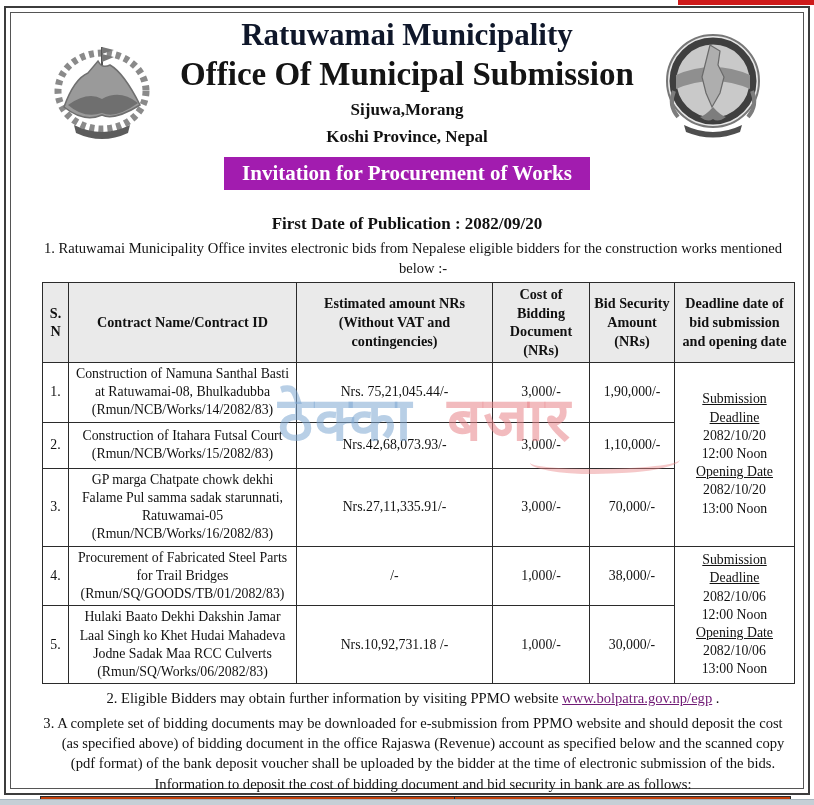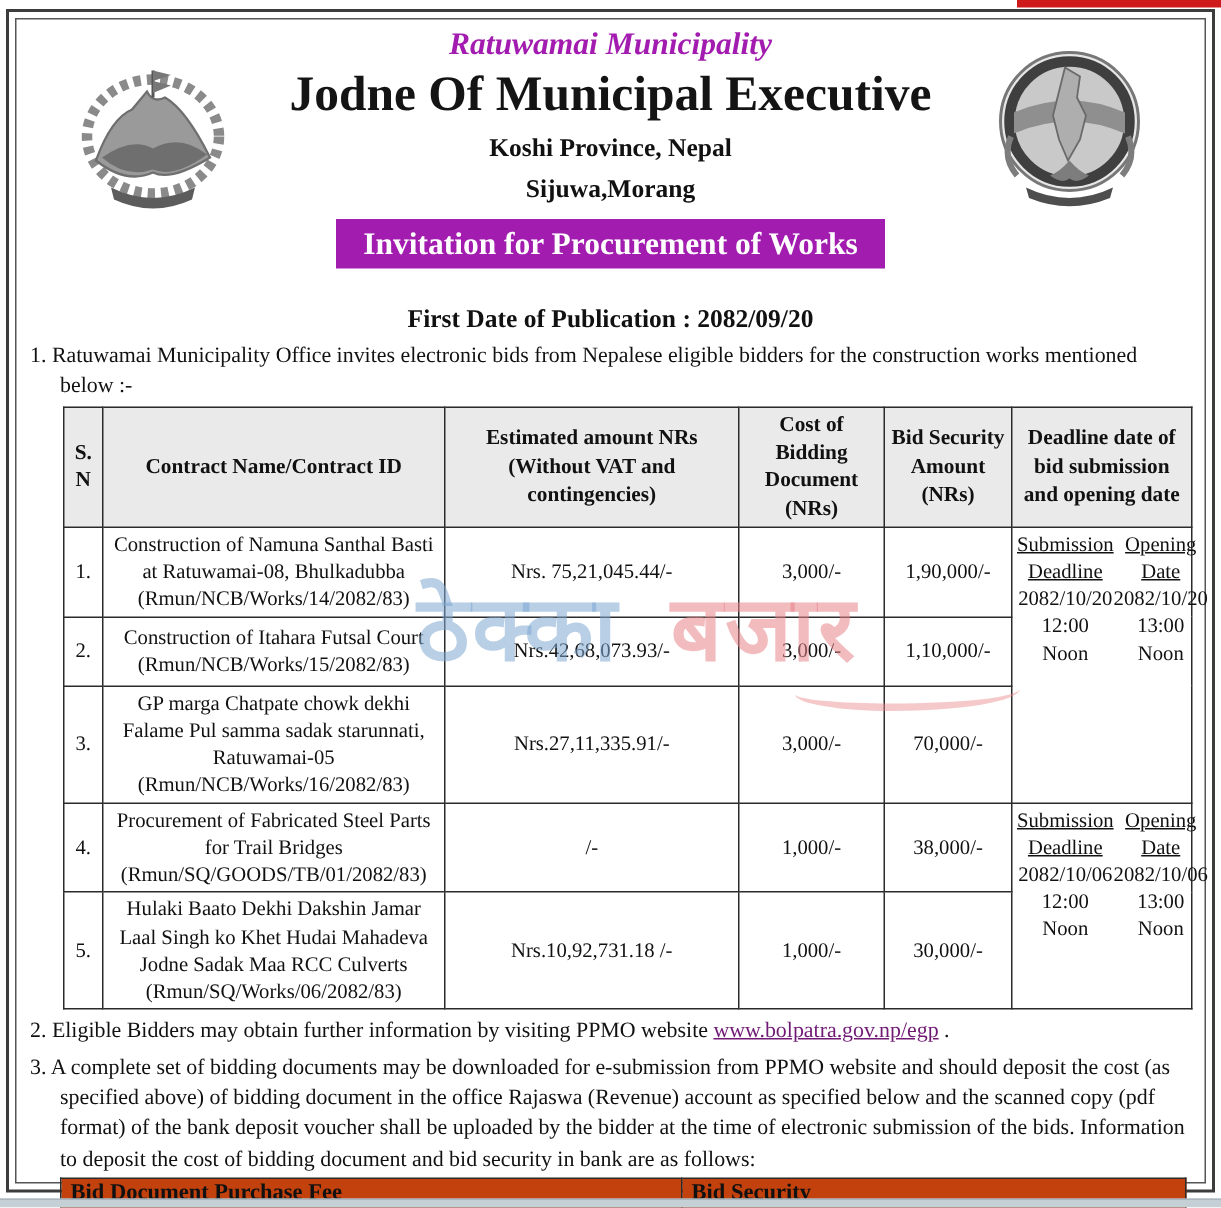--- a/index.html
+++ b/index.html
@@ -8,47 +8,47 @@
     width:814px; height:805px; position:relative; background:#fff;
     font-family:"Liberation Serif","DejaVu Serif",serif; color:#111; overflow:hidden;
   }
   .top-strip-red { position:absolute; top:0; right:0; width:136px; height:5px; background:#ce1a1a; }
   .bottom-strip { position:absolute; left:0; bottom:0; width:814px; height:6px; background:#c5cfd6; border-top:1px solid #a9b6bf; }
   .frame-outer { position:absolute; left:4px; top:6px; width:806px; height:789px; border:2px solid #3c3c3c; }
   .frame-inner { position:absolute; left:10px; top:12px; width:794px; height:777px; border:1px solid #555; }
   .content { position:absolute; left:12px; top:13px; width:790px; height:775px; padding:2px 8px; }
 
   .header { text-align:center; position:relative; }
-  .title-main { color:#a21caf; font-size:21px; font-weight:bold; margin-top:2px;font-style:italic; }
+  .title-main { color:#0f172a; font-size:31px; font-weight:bold; margin-top:2px; }
   .title-sub  { color:#141414; font-size:33px; font-weight:bold; margin-top:3px; }
   .loc { font-size:17px; font-weight:bold; margin-top:7px; }
   .banner { display:inline-block; background:#a21caf; color:#fff; font-size:21px; font-weight:bold; padding:4px 18px; margin-top:10px; }
   .pubdate { font-size:17px; font-weight:bold; margin-top:24px; }
 
   .logo-left  { position:absolute; left:42px;  top:26px; width:96px;  height:106px; }
   .logo-right { position:absolute; right:36px; top:16px; width:106px; height:114px; }
 
-  .para { font-size:14.6px; line-height:1.4; margin:4px 2px 2px 0; padding-left:20px; text-indent:-20px; }
+  .para { font-size:14.6px; line-height:1.4; margin:4px 2px 2px 14px; padding-left:20px; text-indent:-20px;text-align:center; }
   .para .link { color:#701a75; text-decoration:underline; cursor:pointer; }
 
   table.tender { border-collapse:collapse; margin:3px 0 3px 22px; width:752px; table-layout:fixed; }
   .tender th, .tender td { border:1px solid #2b2b2b; text-align:center; vertical-align:middle; font-size:13.8px; line-height:1.32; padding:2px 3px; }
   .tender th { background:#eaeaea; font-weight:bold; font-size:14.2px; }
   .tender .c-sn { width:26px; }
   .tender .c-name { width:228px; }
   .tender .c-amt { width:196px; }
   .tender .c-cost { width:97px; }
   .tender .c-sec { width:85px; }
   .tender .c-dl { width:120px; }
   .tender tr.r1 td { height:60px; }
   .tender tr.r2 td { height:46px; }
   .tender tr.r3 td { height:58px; }
   .tender tr.r4 td { height:58px;margin-left:28px; }
   .tender tr.r5 td { height:78px; }
-  .dl-wrap { display:flex; flex-direction:row; justify-content:space-between; height:100%; min-height:100%; }
+  .dl-wrap { display:flex; flex-direction:column; justify-content:center; height:100%; min-height:100%; }
   .dl-title { text-decoration:underline; }
 
   table.bank { border-collapse:collapse; margin:2px 0 0 20px; width:750px; table-layout:fixed; }
   .bank th { background:#c2410c; text-align:left; font-size:15px; font-weight:bold; border:1px solid #2b2b2b; padding:1px 6px; }
   .bank td { border:1px solid #2b2b2b; vertical-align:top; font-size:14.6px; padding:1px 6px 3px 6px; line-height:1.5; }
   .bank .c-left { width:414px; }
   .bank .c-right { width:336px; }
   .bank .val { font-weight:bold; }
 
   .watermark { position:absolute; left:278px; top:376px; font-size:60px; font-weight:bold; pointer-events:none; white-space:nowrap; z-index:5; letter-spacing:2px; }
@@ -86,23 +86,23 @@
         <path d="M16 46 Q53 30 90 46 L90 60 Q53 44 16 60 Z" fill="#8f8f8f"></path>
         <path d="M50 16 L60 22 L58 36 L64 48 L60 64 L52 78 L46 64 L42 48 L46 32 Z" fill="#aeaeae" stroke="#6a6a6a" stroke-width="1.2"></path>
         <path d="M53 78 Q46 86 40 88 Q48 94 53 90 Q58 94 66 88 Q60 86 53 78 Z" fill="#7d7d7d"></path>
         <path d="M14 62 Q8 76 18 88 M92 62 Q98 76 88 88" stroke="#7d7d7d" stroke-width="4" fill="none"></path>
         <path d="M24 96 Q53 110 82 96 L80 103 Q53 114 26 103 Z" fill="#4e4e4e"></path>
       </svg>
     </div>
 
     <div class="header">
       <div class="title-main">Ratuwamai Municipality</div>
-      <div class="title-sub">Jodne Of Municipal Executive</div>
+      <div class="title-sub">Office Of Municipal Submission</div>
+      <div class="loc">Sijuwa,Morang</div>
       <div class="loc">Koshi Province, Nepal</div>
-      <div class="loc">Sijuwa,Morang</div>
       <div><span class="banner">Invitation for Procurement of Works</span></div>
       <div class="pubdate">First Date of Publication : 2082/09/20</div>
     </div>
 
     <div class="para"><span>1.</span> <span>Ratuwamai Municipality Office invites electronic bids from Nepalese eligible bidders for the construction works mentioned below :-</span></div>
 
     <table class="tender">
       <colgroup>
         <col class="c-sn">
           <col class="c-name">

